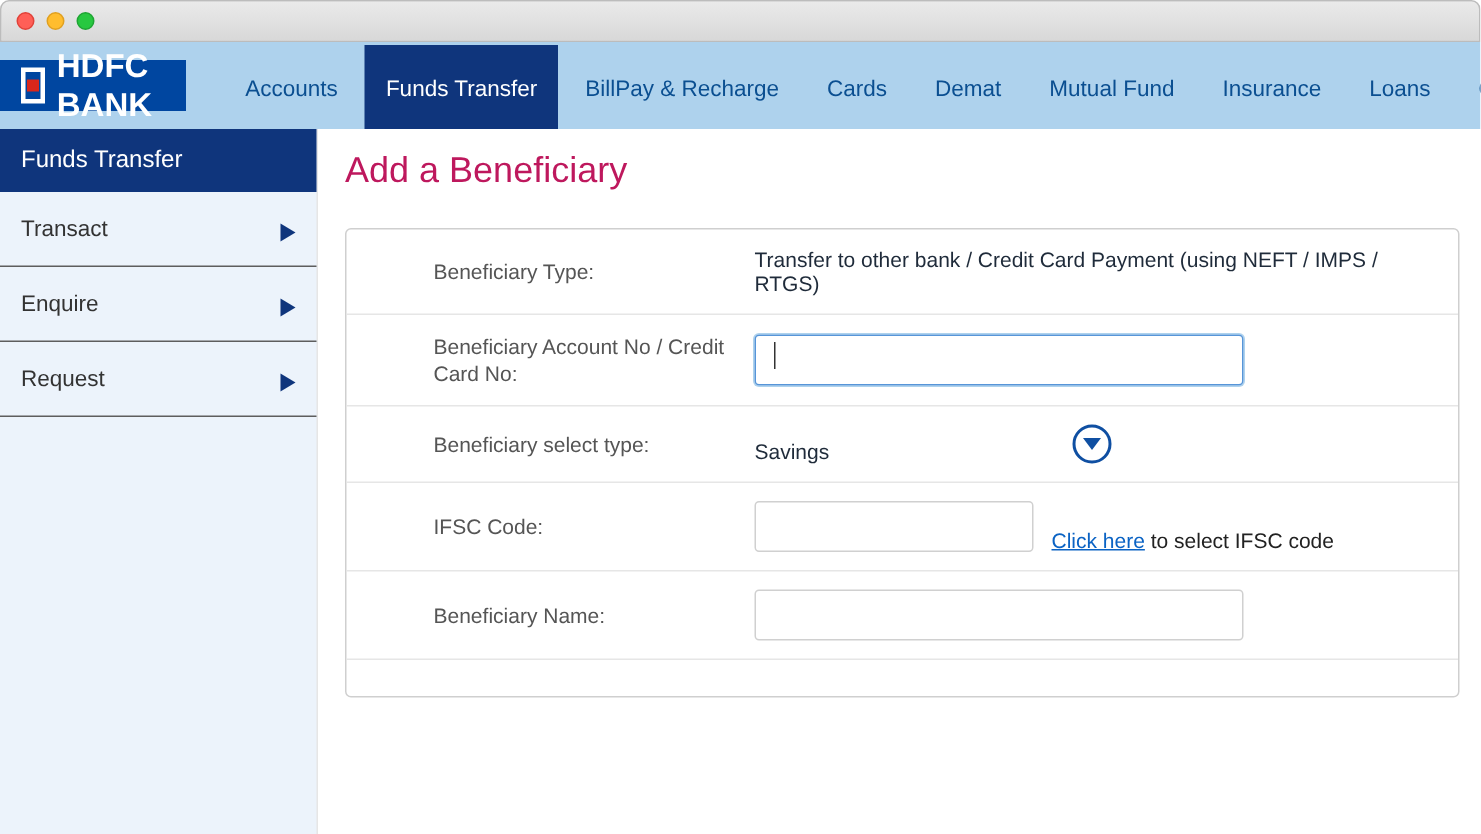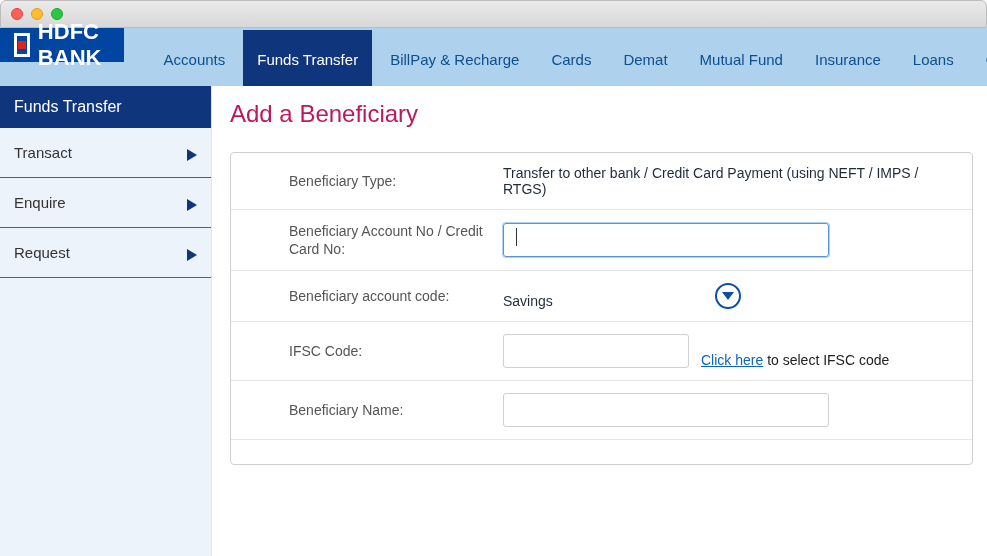--- a/index.html
+++ b/index.html
@@ -29,21 +29,21 @@
     .logo-block {
       display: flex;
       align-items: center;
       gap: 8px;
       padding: 0 14px;
       background: #0046a0;
       color: #fff;
       font-weight: bold;
       font-size: 22px;
       height: 34px;
-      margin-top: 0;
+      margin-top: 12px;
       width: 198px;
     }
     .logo-icon {
       width: 24px; height: 24px;
       border: 3px solid #fff;
       display: flex; align-items: center; justify-content: center;
     }
     .logo-icon-inner {
       width: 8px; height: 8px; background: #d9271c;
     }
@@ -264,21 +264,21 @@
 
       <div class="form-row">
         <div class="form-label">Beneficiary Account No / Credit Card No:</div>
         <div class="form-value">
           <div class="text-input focused" value=""><span class="cursor-bar"></span></div>
         </div>
       </div>
 
 
       <div class="form-row">
-        <div class="form-label">Beneficiary account code:</div>
+        <div class="form-label">Beneficiary select type:</div>
         <div class="form-value">
           <span class="form-value-text">Savings</span>
           <div class="dropdown-circle">
             <span class="dropdown-tri"></span>
           </div>
         </div>
       </div>
 
       <div class="form-row">
         <div class="form-label">IFSC Code:</div>

